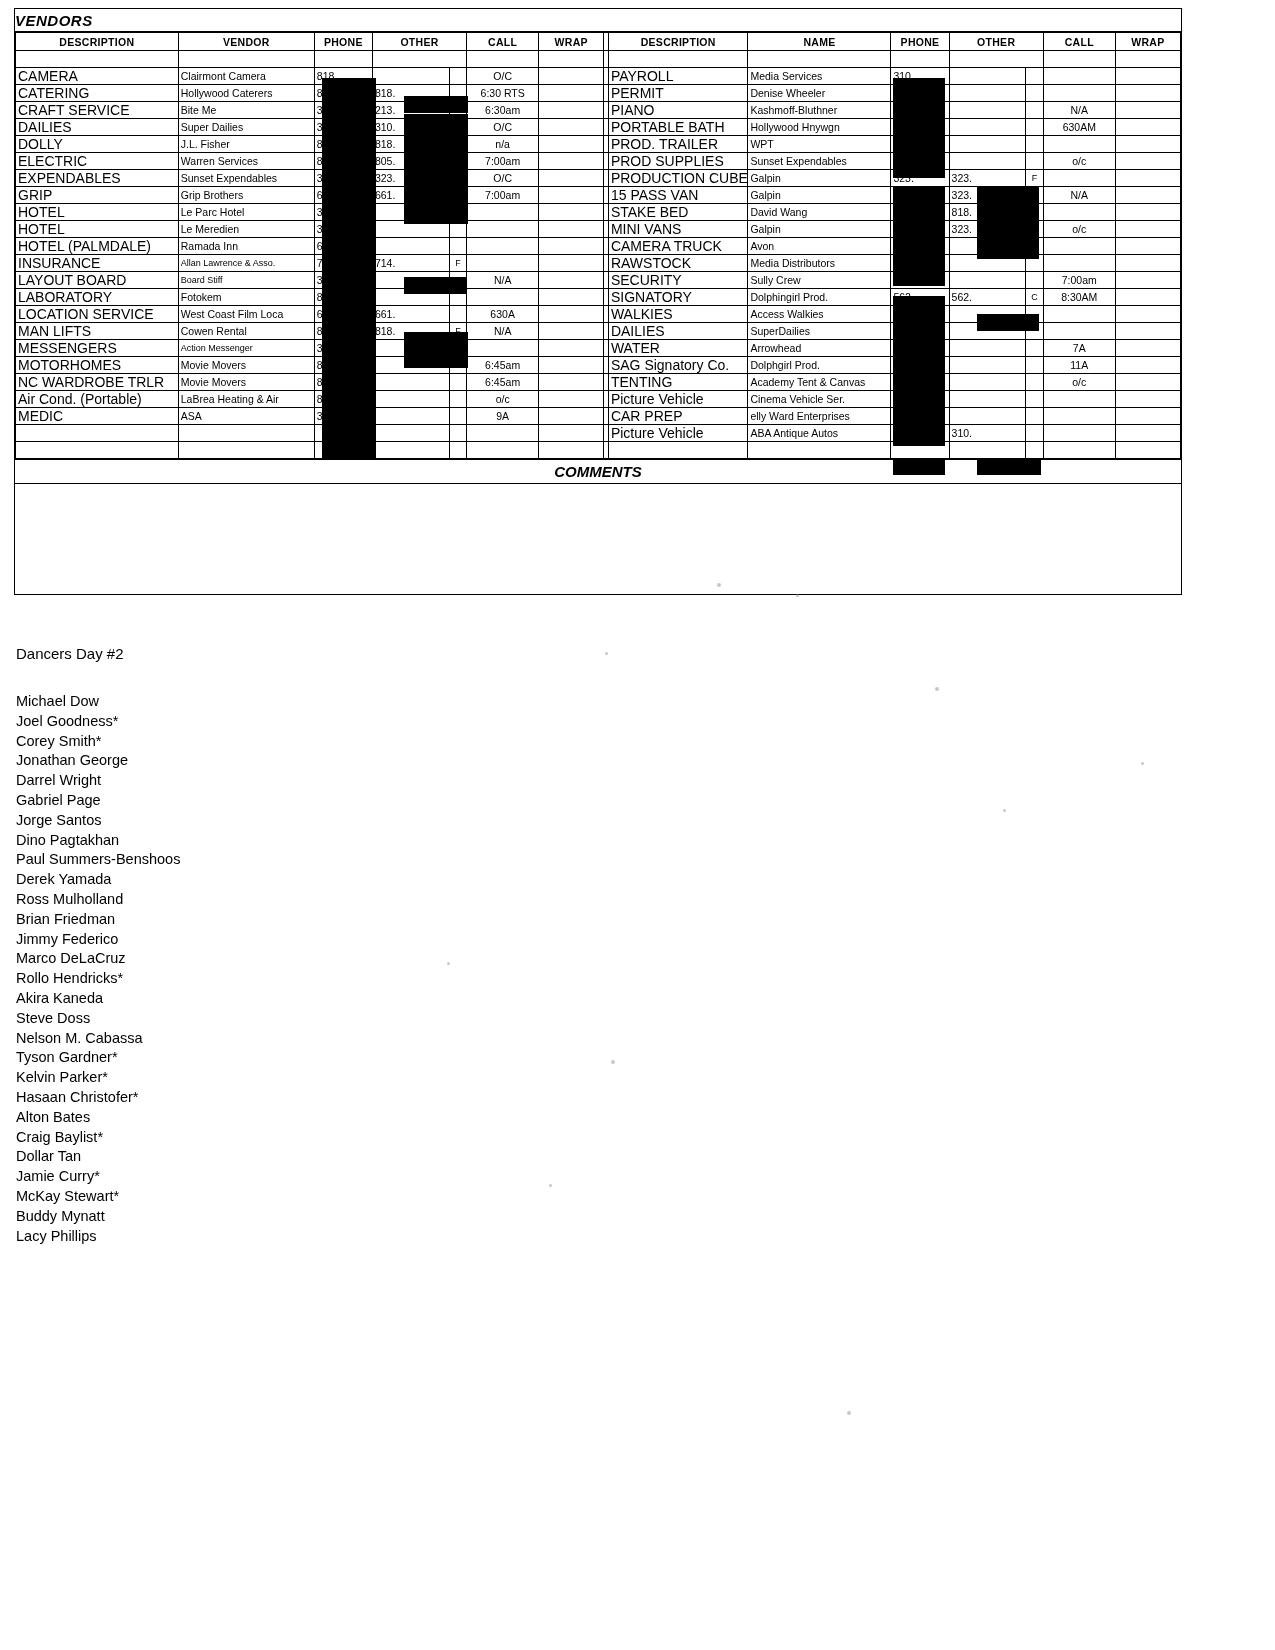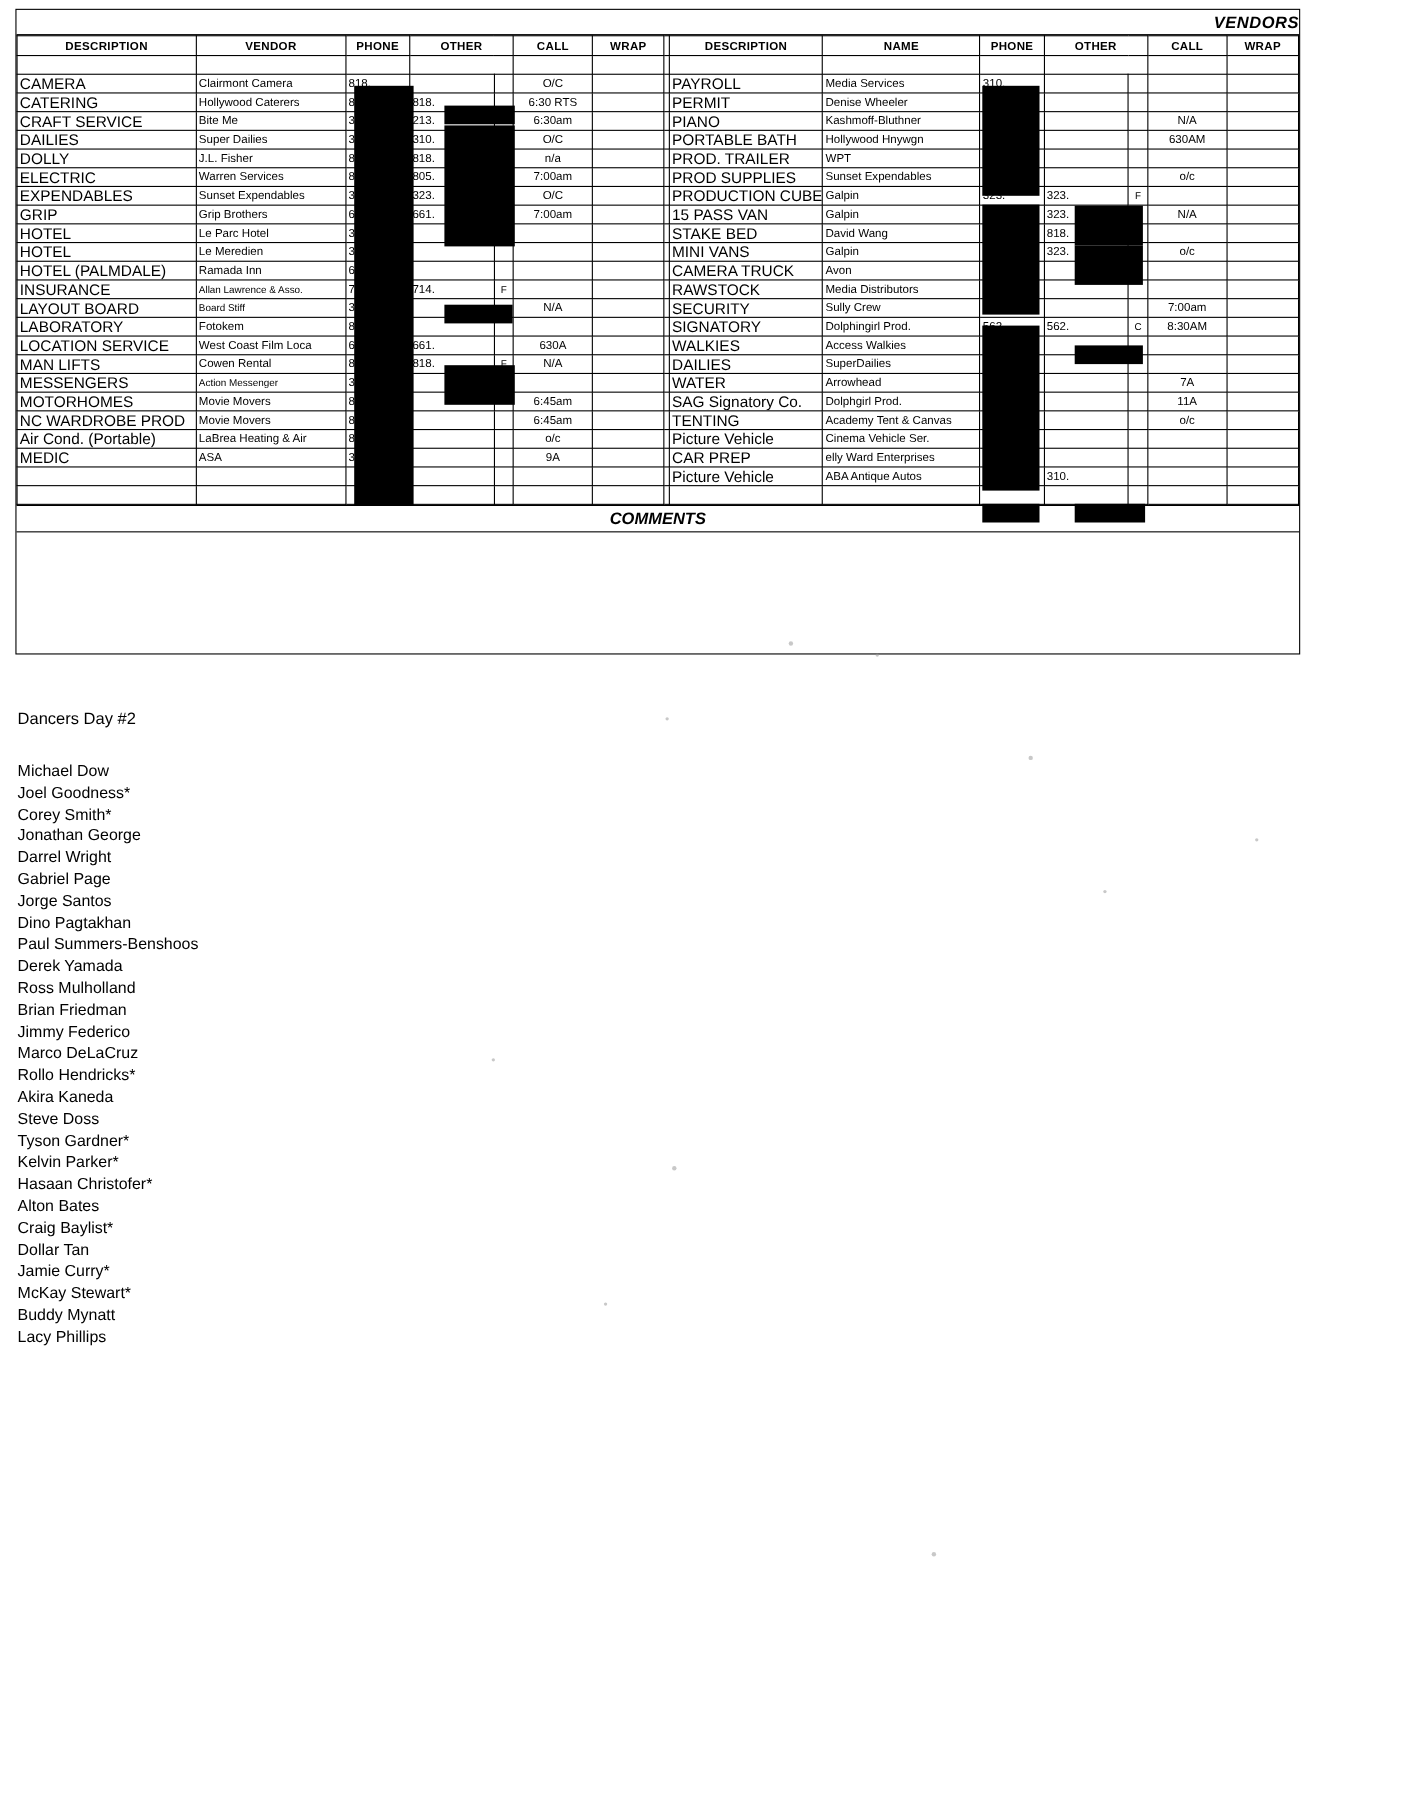--- a/index.html
+++ b/index.html
@@ -22,21 +22,21 @@
   
   .vendors-wrap {
     position: absolute;
     left: 14px;
     top: 8px;
     width: 1166px;
     border: 1.5px solid #000;
     background: #fff;
   }
   .title-bar {
-    text-align: right;
+    text-align: left;
     font-style: italic;
     font-weight: bold;
     font-size: 15px;
     letter-spacing: 0.5px;
     padding: 3px 0 2px 0;
     border-bottom: 1.2px solid #000;
   }
   table.vend {
     border-collapse: collapse;
     width: 100%;
@@ -470,21 +470,21 @@
             <td class="sep"></td>
             <td class="c-desc">SAG Signatory Co.</td>
             <td class="c-vendor">Dolphgirl Prod.</td>
             <td class="c-phone">562.</td>
             <td class="c-other"></td>
             <td class="c-flag"></td>
             <td class="c-call">11A</td>
             <td class="c-wrap"></td>
           </tr>
           <tr>
-            <td class="c-desc">NC WARDROBE PROD</td>
+            <td class="c-desc">NC WARDROBE TRLR</td>
             <td class="c-vendor">Movie Movers</td>
             <td class="c-phone">818.</td>
             <td class="c-other"></td>
             <td class="c-flag"></td>
             <td class="c-call">6:45am</td>
             <td class="c-wrap"></td>
             <td class="sep"></td>
             <td class="c-desc">TENTING</td>
             <td class="c-vendor">Academy Tent &amp; Canvas</td>
             <td class="c-phone"></td>
@@ -595,20 +595,21 @@
         <div class="list-item">Dino Pagtakhan</div>
         <div class="list-item">Paul Summers-Benshoos</div>
         <div class="list-item">Derek Yamada</div>
         <div class="list-item">Ross Mulholland</div>
         <div class="list-item">Brian Friedman</div>
         <div class="list-item">Jimmy Federico</div>
         <div class="list-item">Marco DeLaCruz</div>
         <div class="list-item">Rollo Hendricks*</div>
         <div class="list-item">Akira Kaneda</div>
         <div class="list-item">Steve Doss</div>
+        <div class="list-item">Nelson M. Cabassa</div>
         <div class="list-item">Tyson Gardner*</div>
         <div class="list-item">Kelvin Parker*</div>
         <div class="list-item">Hasaan Christofer*</div>
         <div class="list-item">Alton Bates</div>
         <div class="list-item">Craig Baylist*</div>
         <div class="list-item">Dollar Tan</div>
         <div class="list-item">Jamie Curry*</div>
         <div class="list-item">McKay Stewart*</div>
         <div class="list-item">Buddy Mynatt</div>
         <div class="list-item">Lacy Phillips</div>

